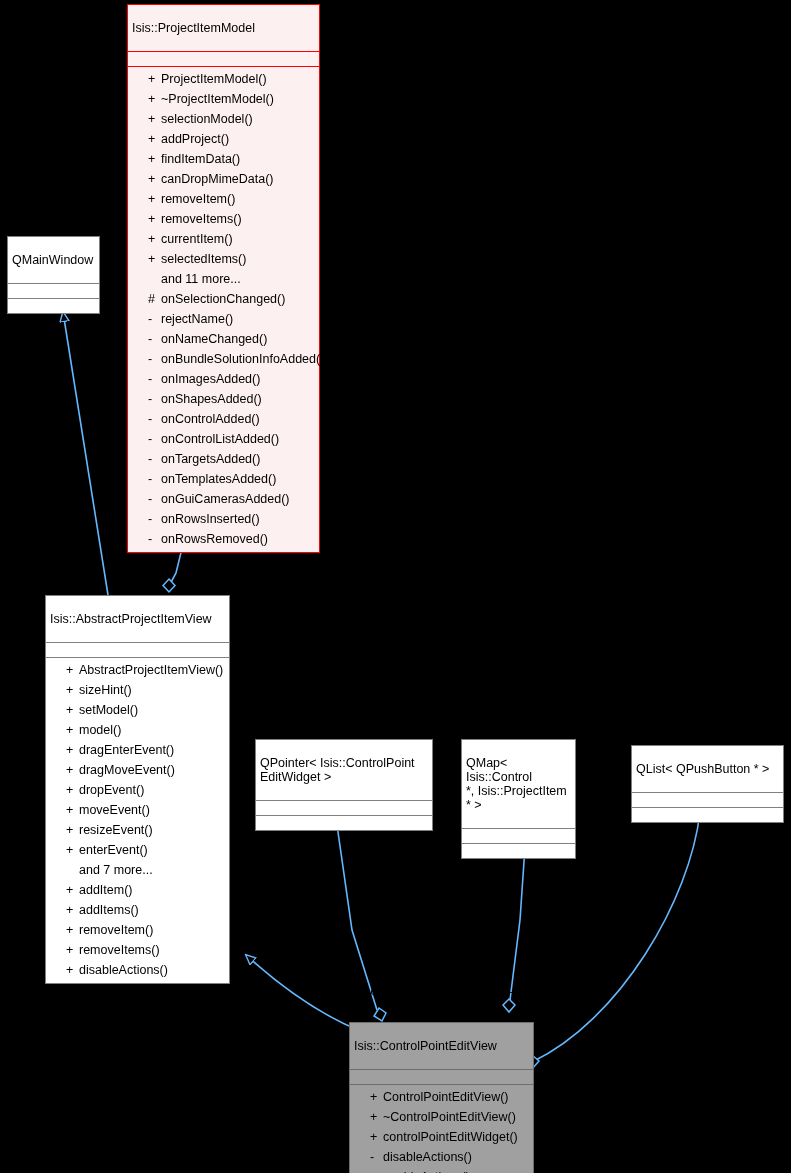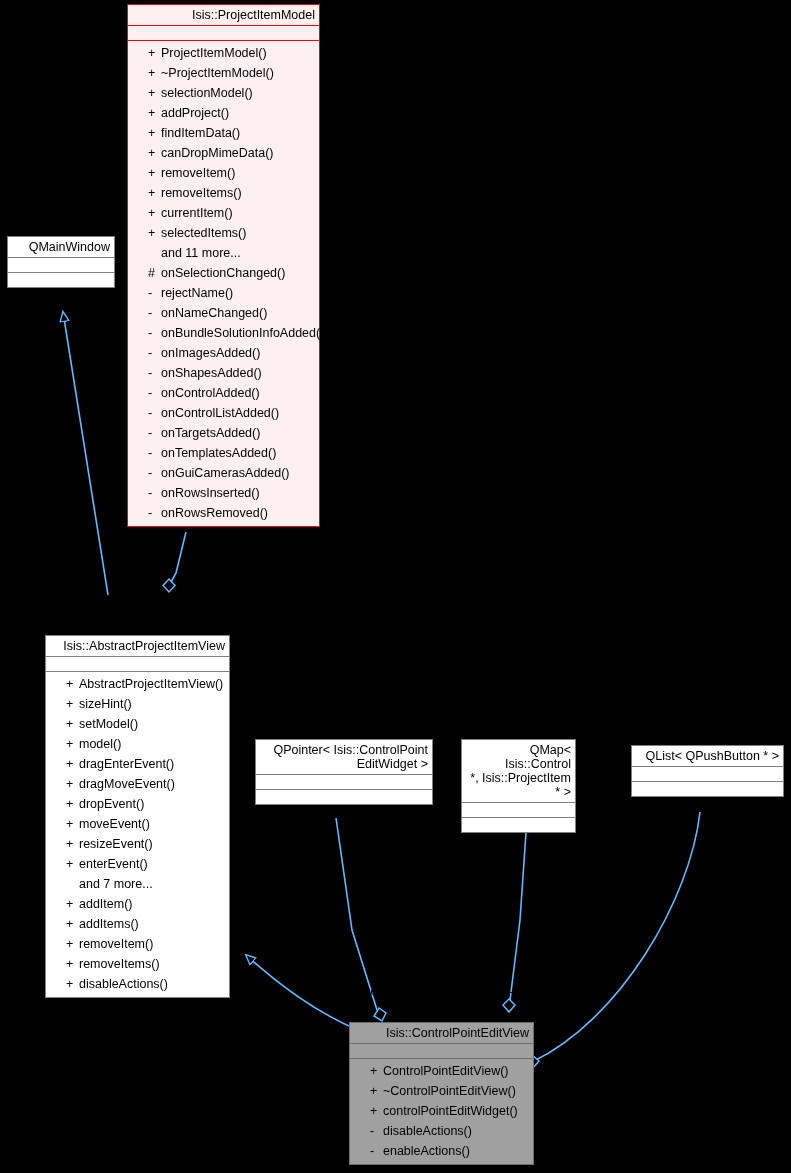--- a/index.html
+++ b/index.html
@@ -3,22 +3,22 @@
 <meta charset="utf-8">
 <style>
   html,body{margin:0;padding:0;background:#000;}
   body{width:791px;height:1173px;position:relative;overflow:hidden;
        font-family:"Liberation Sans","DejaVu Sans",sans-serif;}
   #canvas{position:absolute;left:0;top:0;width:791px;height:1173px;}
   svg.edges{position:absolute;left:0;top:0;width:791px;height:1173px;pointer-events:none;}
 
   .umlbox{position:absolute;box-sizing:border-box;}
   .umlbox .title{
-      text-align:right;font-size:12.5px;line-height:14px;
-      padding:3px 4px;color:#000;white-space:pre-line;}
+      text-align:left;font-size:12.5px;line-height:14px;
+      padding:16px 4px;color:#000;white-space:pre-line;}
   .umlbox .sep{height:1px;width:100%;}
   .umlbox .empty{height:14px;}
   .umlbox .members{padding:2px 0 3px 0;}
   .umlbox .row{font-size:12.5px;line-height:20px;height:20px;
       color:#000;white-space:nowrap;padding-left:20px;}
   .umlbox .row .vis{display:inline-block;width:13px;text-align:left;}
   .umlbox .row.cont .vis{visibility:hidden;}
 
   
   .red{background:#fdf0f0;border:1px solid #ff0000;}
@@ -100,29 +100,29 @@
         <div class="row"><span class="vis">-</span><span>onControlAdded()</span></div>
         <div class="row"><span class="vis">-</span><span>onControlListAdded()</span></div>
         <div class="row"><span class="vis">-</span><span>onTargetsAdded()</span></div>
         <div class="row"><span class="vis">-</span><span>onTemplatesAdded()</span></div>
         <div class="row"><span class="vis">-</span><span>onGuiCamerasAdded()</span></div>
         <div class="row"><span class="vis">-</span><span>onRowsInserted()</span></div>
         <div class="row"><span class="vis">-</span><span>onRowsRemoved()</span></div>
       </div>
   </div>
 
-  <div class="umlbox plain" style="left:7px;top:236px;width:108px;">
+  <div class="umlbox plain" style="left:7px;top:236px;width:93px;">
     <div class="title">QMainWindow</div>
     <div class="sep"></div>
     <div class="empty"></div>
     <div class="sep"></div>
     <div class="empty"></div>
   </div>
 
-  <div class="umlbox plain" style="left:45px;top:595px;width:185px;margin-top:40px;">
+  <div class="umlbox plain" style="left:45px;top:595px;width:185px;">
     <div class="title">Isis::AbstractProjectItemView</div>
     <div class="sep"></div>
     <div class="empty"></div>
     <div class="sep"></div>
     <div class="members">
         <div class="row"><span class="vis">+</span><span>AbstractProjectItemView()</span></div>
         <div class="row"><span class="vis">+</span><span>sizeHint()</span></div>
         <div class="row"><span class="vis">+</span><span>setModel()</span></div>
         <div class="row"><span class="vis">+</span><span>model()</span></div>
         <div class="row"><span class="vis">+</span><span>dragEnterEvent()</span></div>

